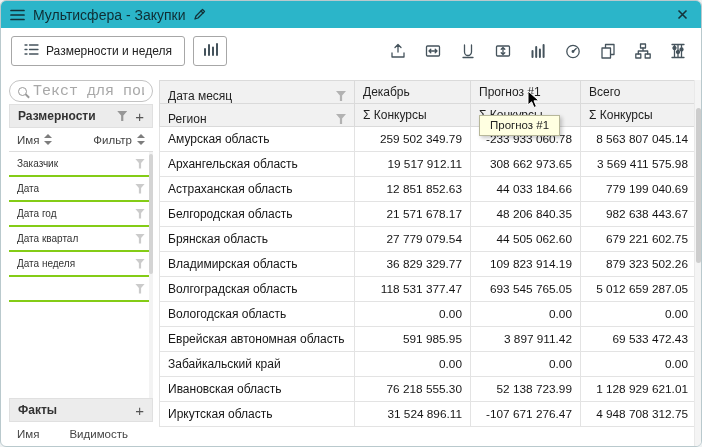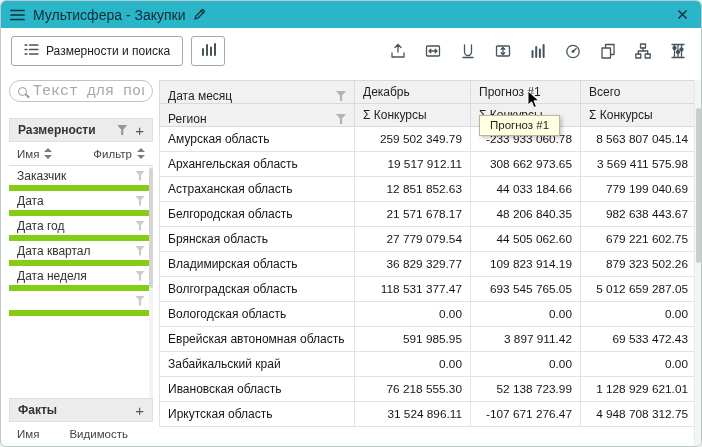--- a/index.html
+++ b/index.html
@@ -34,34 +34,34 @@
   .search { flex: 0 0 22px; border: 1px solid #c3c3c3; border-radius: 11px; display: flex;
             align-items: center; padding: 0 8px; gap: 6px; background: #fff; }
   .search input { border: none; outline: none; width: 100%; font-size: 15px;
                   font-family: Liberation Mono, monospace; color: #333; background: transparent; }
   .search input::placeholder { color: #a8a8a8; }
   .mag { width: 9px; height: 9px; border: 1.5px solid #9a9a9a; border-radius: 50%;
          position: relative; flex: 0 0 auto; }
   .mag::after { content: ""; position: absolute; width: 5px; height: 1.5px; background: #9a9a9a;
                 transform: rotate(45deg); right: -4px; bottom: -2px; }
 
-  .sec-header { flex: 0 0 24px; margin-top: 16px; background: #ececec; border: 1px solid #e0e0e0;
+  .sec-header { flex: 0 0 24px; margin-top: 2px; background: #ececec; border: 1px solid #e0e0e0;
                 display: flex; align-items: center; padding: 0 8px; gap: 8px;
                 font-weight: bold; font-size: 12px; color: #333; cursor: pointer; }
   .plus { font-size: 15px; font-weight: normal; color: #555; line-height: 1; cursor: pointer; }
   .sec-header .funnel { margin-left: auto; }
 
   .col-heads { flex: 0 0 24px; display: flex; align-items: center; font-size: 11.5px; color: #444;
                border-bottom: 1px solid #ddd; padding: 0 8px; }
   .colhead { display: inline-flex; align-items: center; cursor: pointer; }
   .colhead.first { flex: 1; }
 
   .dim-list { flex: 1; overflow: hidden; position: relative; }
-  .dim-item { height: 25px; display: flex; align-items: center; padding: 0 8px; font-size: 12px;
-              color: #333; border-bottom: 6px solid #84cc16; cursor: pointer; justify-content: space-between; }
+  .dim-item { height: 25px; display: flex; align-items: center; padding: 0 8px; font-size: 10px;
+              color: #333; border-bottom: 2px solid #84cc16; cursor: pointer; justify-content: space-between; }
   .dim-item .funnel { margin-left: auto; opacity: .5; }
   .dim-scroll { position: absolute; right: 0; top: 0; bottom: 0; width: 4px; background: #f3f3f3; }
   .dim-scroll .thumb { position: absolute; top: 2px; left: 0; width: 4px; height: 120px;
                        background: #d4d4d4; border-radius: 2px; }
 
   .facts-cols { flex: 0 0 24px; display: flex; align-items: center; padding: 0 8px; gap: 30px;
                 font-size: 11.5px; color: #444; }
 
   .funnel { width: 10px; height: 10px; background: #979797; display: inline-block; flex: 0 0 auto;
             clip-path: polygon(0 0, 100% 0, 61% 45%, 61% 100%, 39% 100%, 39% 45%); }
@@ -122,21 +122,21 @@
     </span>
   </div>
 
   <div class="toolbar">
     <button class="btn">
       <span>
         <svg class="lineart" width="15" height="13" viewBox="0 0 15 13">
           <path d="M1 2h2M1 6.5h2M1 11h2M5.5 2H14M5.5 6.5H14M5.5 11H14"></path>
         </svg>
       </span>
-      <span>Размерности и поиска</span>
+      <span>Размерности и неделя</span>
     </button>
     <button class="btn icon-btn">
       <span>
         <svg class="lineart" width="16" height="15" viewBox="0 0 16 15">
           <path d="M3 13V7M7 13V3M11 13V5.5M15 13V2" style="stroke-width:2"></path>
         </svg>
       </span>
     </button>
     <div class="flex-spacer"></div>
 

